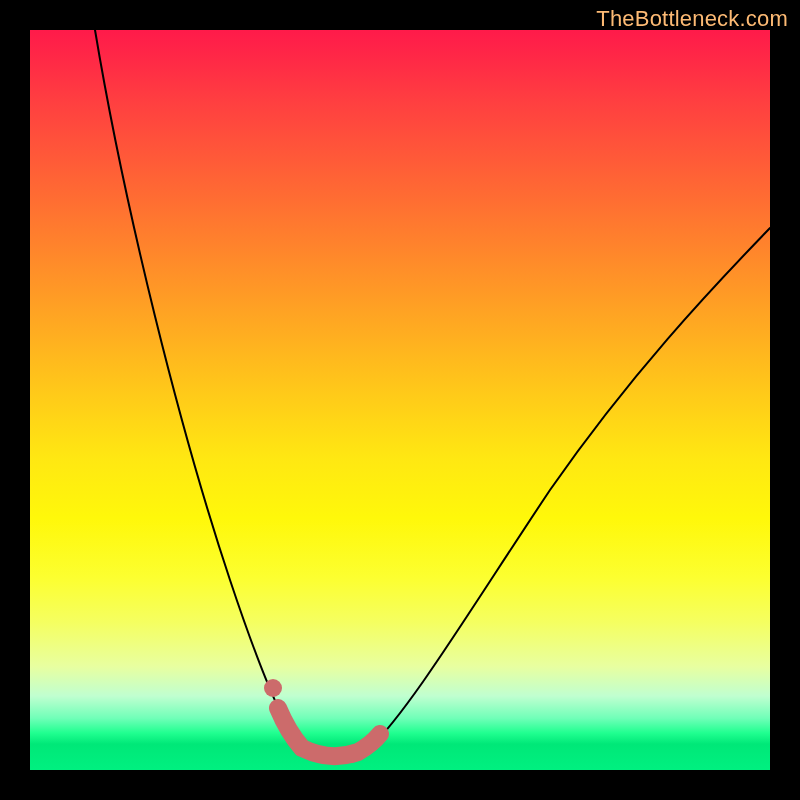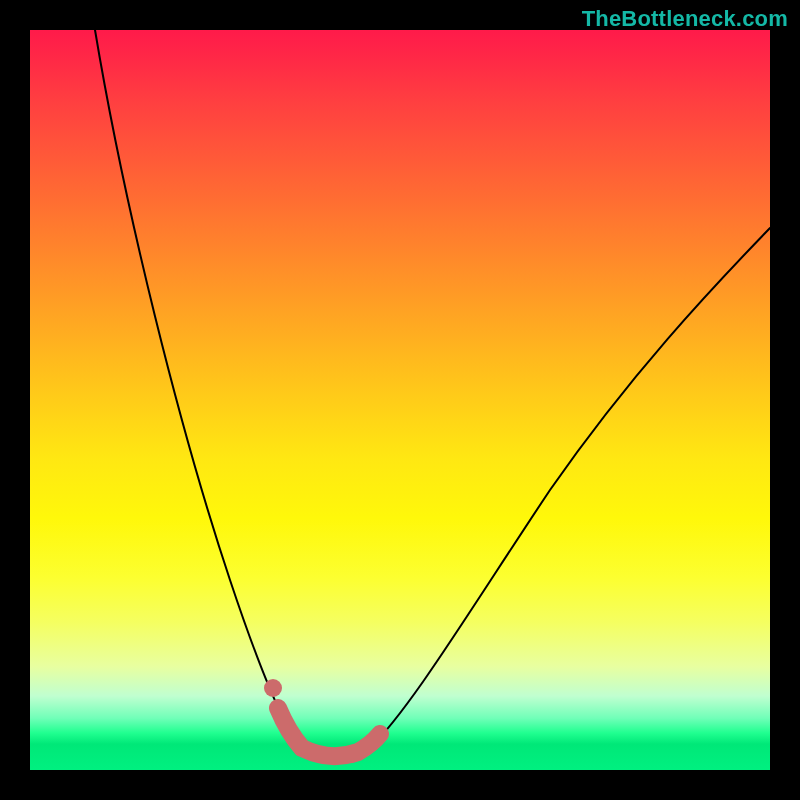--- a/index.html
+++ b/index.html
@@ -32,24 +32,24 @@
       #70ffb8 93%,
       #20ff90 95%,
       #00e878 96.5%,
       #00f080 100%
     );
   }
   .watermark {
     position: absolute;
     top: 6px;
     right: 12px;
-    color: #14b8a6;
+    color: #fdba74;
     font-size: 22px;
     letter-spacing: 0.2px;
-    font-weight: 700;
+    font-weight: 400;
   }
   svg.curve {
     position: absolute;
     left: 0;
     top: 0;
     width: 740px;
     height: 740px;
     overflow: visible;
   }
   .thinline {

